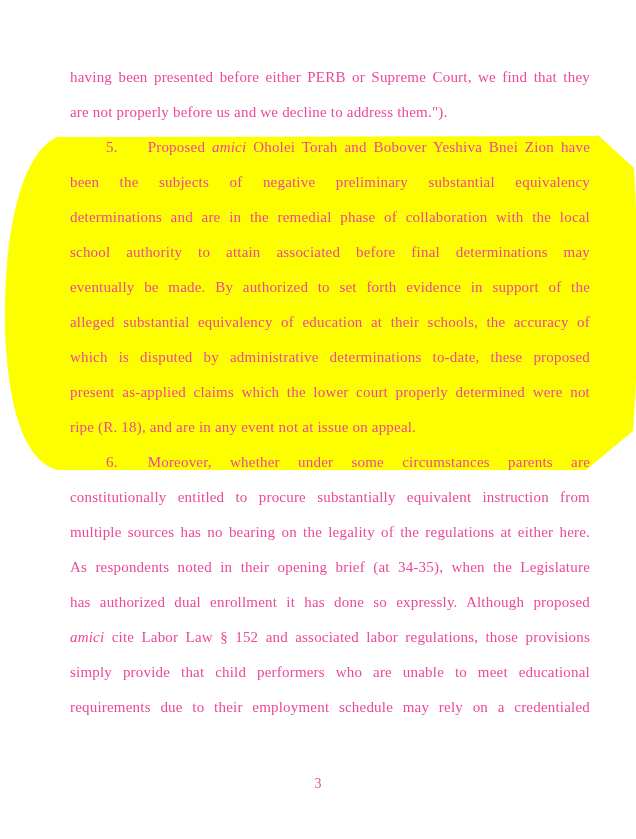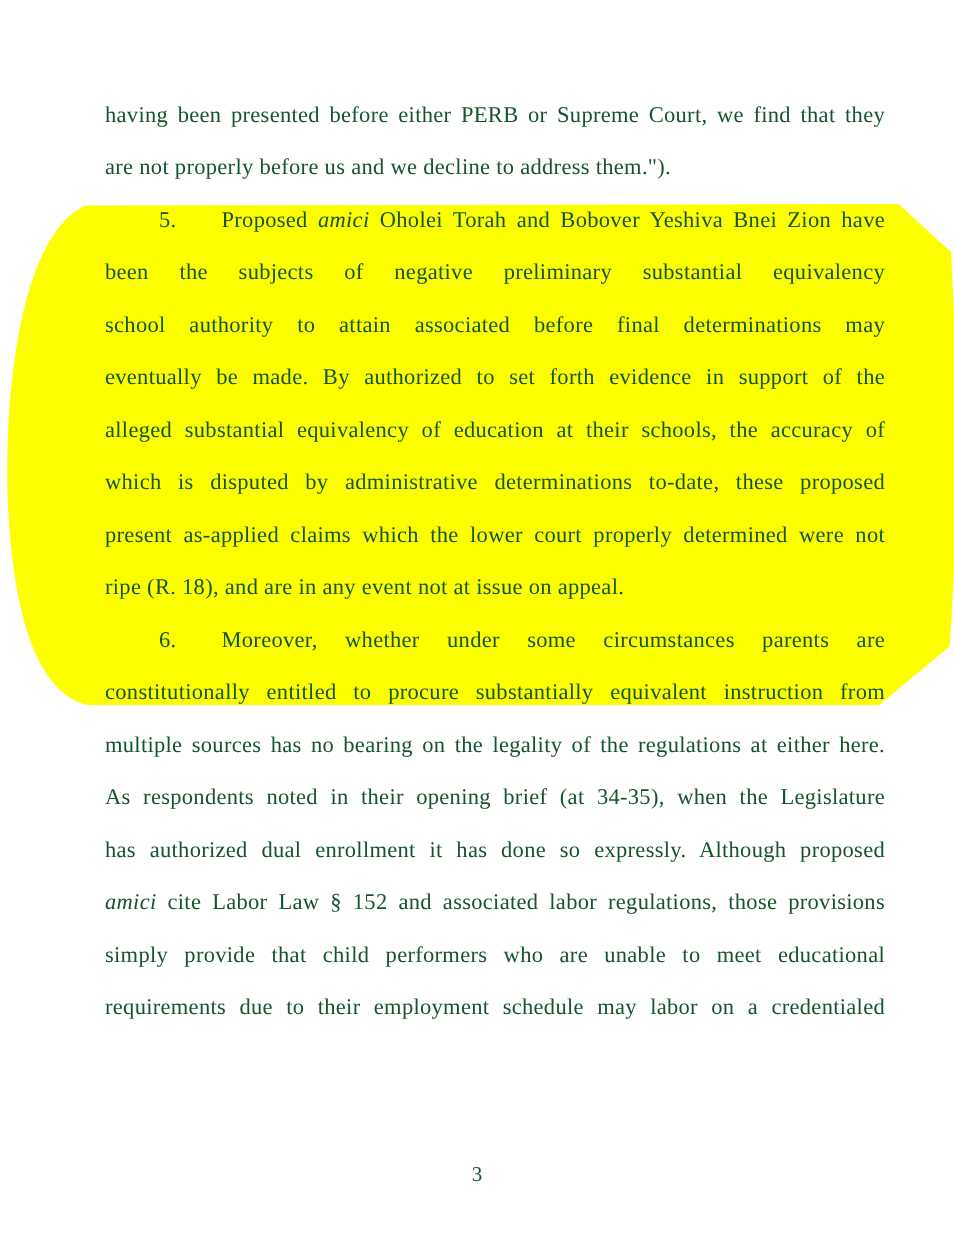--- a/index.html
+++ b/index.html
@@ -7,21 +7,21 @@
     padding: 0;
     background: #ffffff;
   }
   .page {
     position: relative;
     width: 636px;
     height: 819px;
     background: #ffffff;
     overflow: hidden;
     font-family: "Liberation Serif", "DejaVu Serif", serif;
-    color: #14532d;
+    color: #ec4899;
   }
   .highlight-layer {
     position: absolute;
     left: 0;
     top: 0;
     width: 636px;
     height: 839px;
     z-index: 1;
     pointer-events: none;
   }
@@ -86,34 +86,35 @@
   </svg>
 
   <div class="text-block" id="text-block">
       <div class="para">
         <div class="line"><span>having been presented before either PERB or Supreme Court, we find that they</span></div>
         <div class="line last"><span>are not properly before us and we decline to address them.").</span></div>
       </div>
       <div class="para highlighted">
         <div class="line"><span class="indent-spacer"></span><span class="para-number">5.</span><span class="number-gap"></span><span>Proposed </span><i>amici</i><span> Oholei Torah and Bobover Yeshiva Bnei Zion have</span></div>
         <div class="line"><span>been the subjects of negative preliminary substantial equivalency</span></div>
+        <div class="line"><span>determinations and are in the remedial phase of collaboration with the local</span></div>
         <div class="line"><span>school authority to attain associated before final determinations may</span></div>
         <div class="line"><span>eventually be made. By authorized to set forth evidence in support of the</span></div>
         <div class="line"><span>alleged substantial equivalency of education at their schools, the accuracy of</span></div>
         <div class="line"><span>which is disputed by administrative determinations to-date, these proposed</span></div>
         <div class="line"><span>present as-applied claims which the lower court properly determined were not</span></div>
         <div class="line last"><span>ripe (R. 18), and are in any event not at issue on appeal.</span></div>
       </div>
       <div class="para">
         <div class="line"><span class="indent-spacer"></span><span class="para-number">6.</span><span class="number-gap"></span><span>Moreover, whether under some circumstances parents are</span></div>
         <div class="line"><span>constitutionally entitled to procure substantially equivalent instruction from</span></div>
         <div class="line"><span>multiple sources has no bearing on the legality of the regulations at either here.</span></div>
         <div class="line"><span>As respondents noted in their opening brief (at 34-35), when the Legislature</span></div>
         <div class="line"><span>has authorized dual enrollment it has done so expressly. Although proposed</span></div>
         <div class="line"><i>amici</i><span> cite Labor Law § 152 and associated labor regulations, those provisions</span></div>
         <div class="line"><span>simply provide that child performers who are unable to meet educational</span></div>
-        <div class="line"><span>requirements due to their employment schedule may labor on a credentialed</span></div>
+        <div class="line"><span>requirements due to their employment schedule may rely on a credentialed</span></div>
       </div>
     </div>
 
   <div class="page-number">3</div>
 
 </div>
 
 </body></html>

